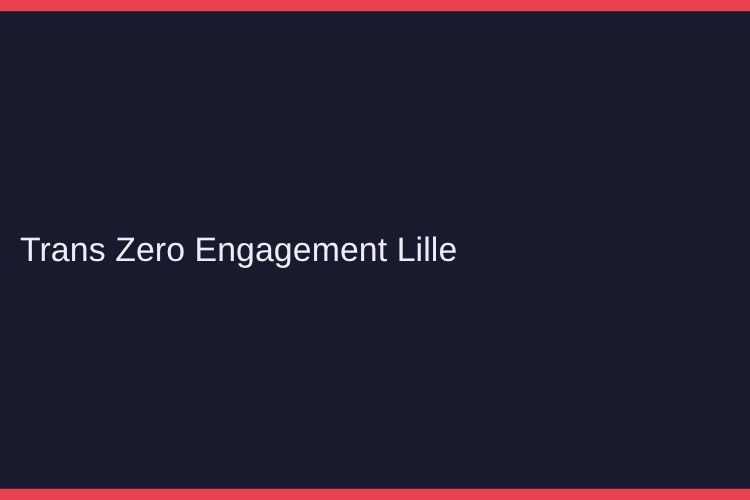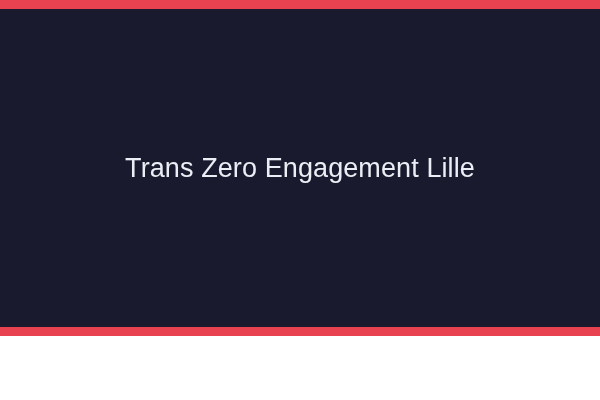--- a/index.html
+++ b/index.html
@@ -13,26 +13,26 @@
     height: 400px;
     overflow: hidden;
     background: #ffffff;
     font-family: "Liberation Sans", sans-serif;
   }
 
   .banner {
     position: relative;
     box-sizing: border-box;
     width: 600px;
-    height: 336px;
+    height: 400px;
     background: #1a1a2e;
     display: flex;
     flex-direction: column;
     justify-content: space-between;
-    align-items: center;
+    align-items: flex-start;
   }
 
   .accent-bar {
     width: 100%;
     height: 9px;
     background: #e8414f;
     flex: 0 0 9px;
   }
 
   .banner-body {

